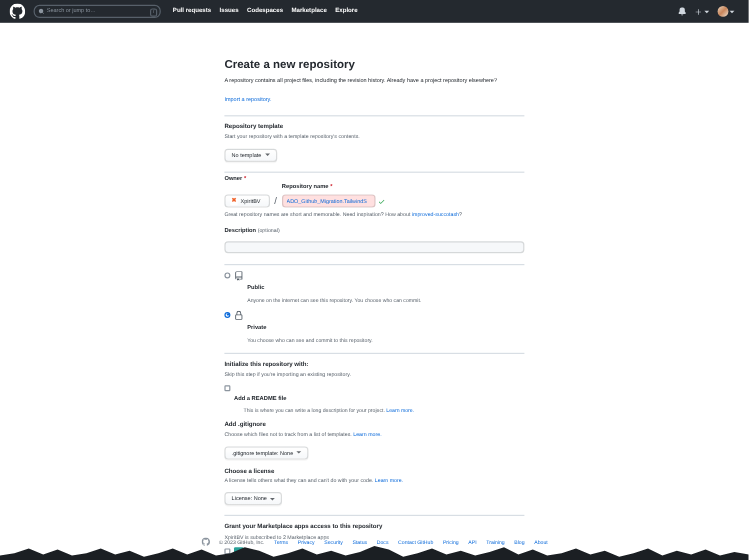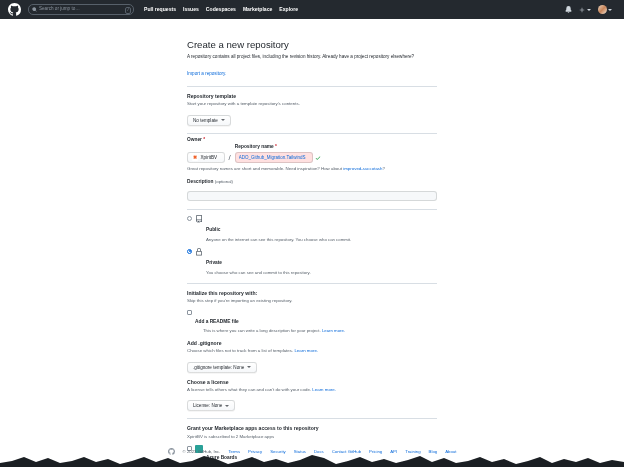--- a/index.html
+++ b/index.html
@@ -71,21 +71,21 @@
     background: linear-gradient(135deg, #e8d5c0 0%, #c9855a 50%, #f0e4d4 100%);
     display:block;
   }
 
   
   .content {
     width: 250px;
     margin: 0 auto;
     padding-top: 20px;
   }
-  .page-title { font-size: 9.6px; font-weight: normal; color: #24292f; line-height: 1.3; }
+  .page-title { font-size: 9.6px; font-weight: bold; color: #24292f; line-height: 1.3; margin-top: 10px; }
   .page-sub { font-size: 4.6px; color: #24292f; line-height: 1.5; margin-top: 2.5px; }
   .link { color: #0969da; cursor: pointer; text-decoration: none; }
   .import-link { font-size: 4.6px; display:inline-block; margin-top: 1.5px; }
 
   .hr { height: 1px; background: #d8dee4; border: none; margin: 7px 0 0 0; }
 
   .section { margin-top: 6px; }
   .sec-title { font-size: 5.1px; font-weight: bold; color: #24292f; line-height: 1.4; }
   .sec-desc { font-size: 4.4px; color: #57606a; line-height: 1.5; margin-top: 1px; }
 

